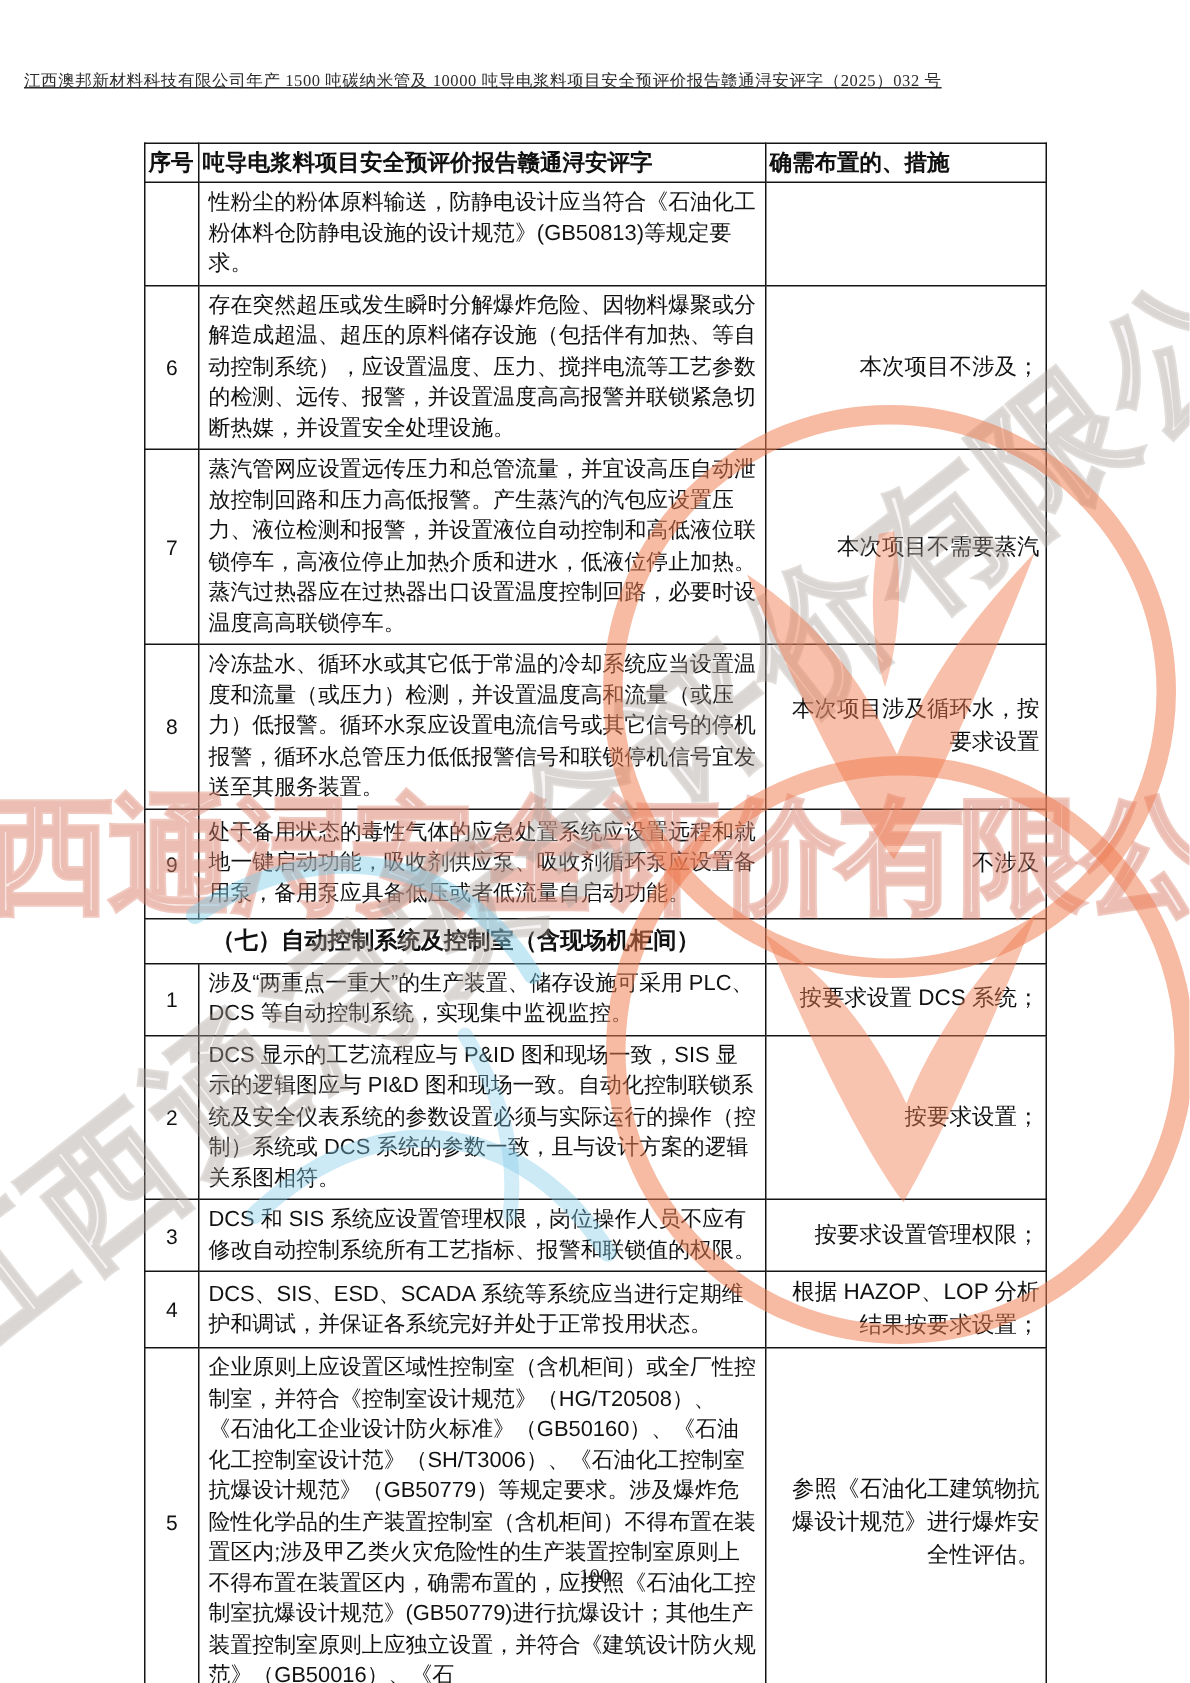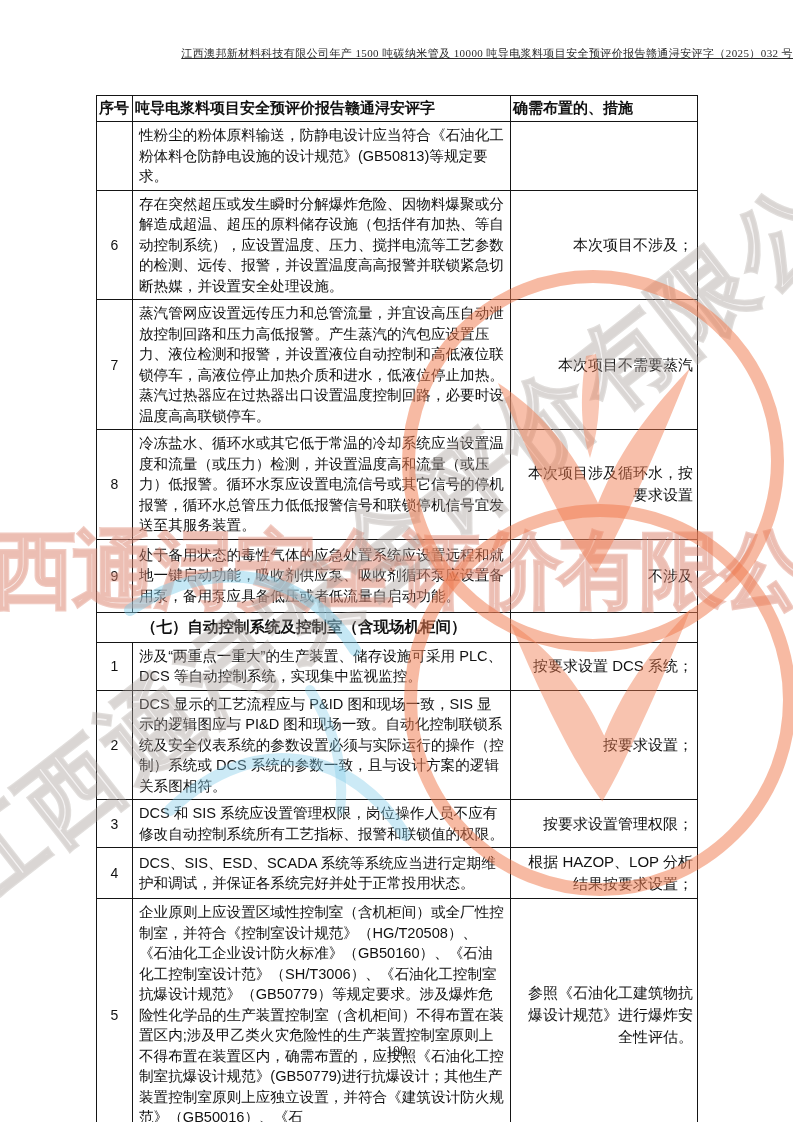--- a/index.html
+++ b/index.html
@@ -6,22 +6,22 @@
   html, body {
     width: 793px; height: 1122px;
     background: #ffffff;
     font-family: "Liberation Sans", sans-serif;
     overflow: hidden;
     position: relative;
   }
   
   .doc-header {
     position: absolute;
-    top: 46px; left: 0; right: 0;
-    text-align: right;
+    top: 46px; left: 16px; right: 0;
+    text-align: left;
     font-family: "Liberation Serif", serif;
     font-size: 11px;
     letter-spacing: 0.4px;
     color: #2b2b2b;
     text-decoration: underline;
     white-space: nowrap;
   }
   
   table.req-table {
     position: absolute;

